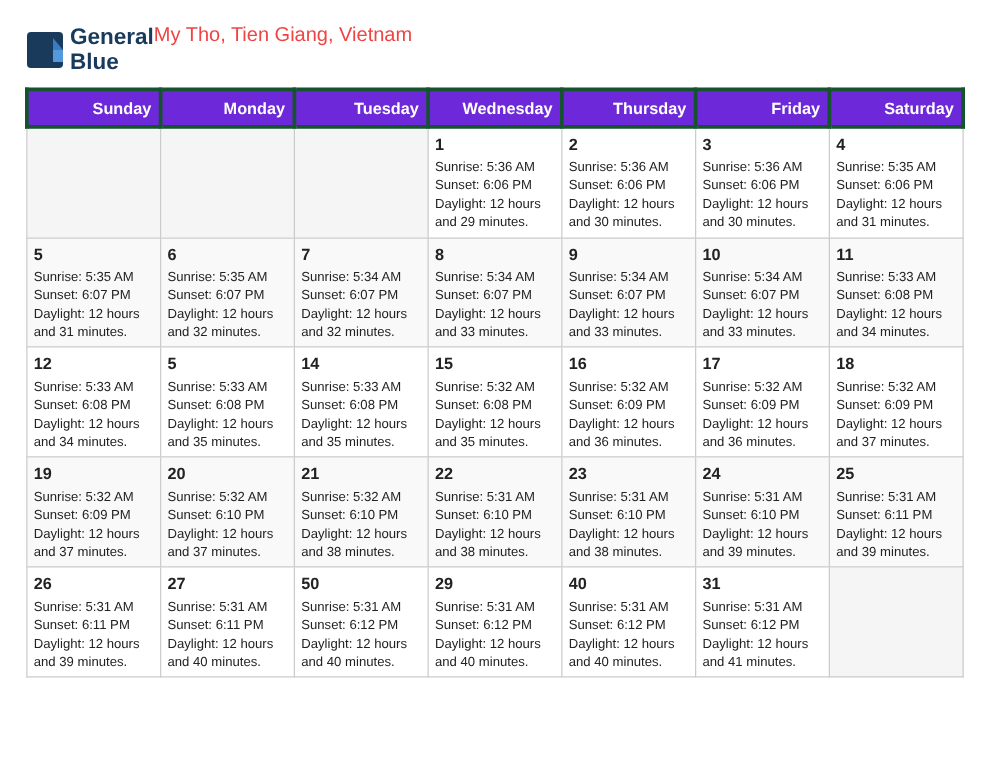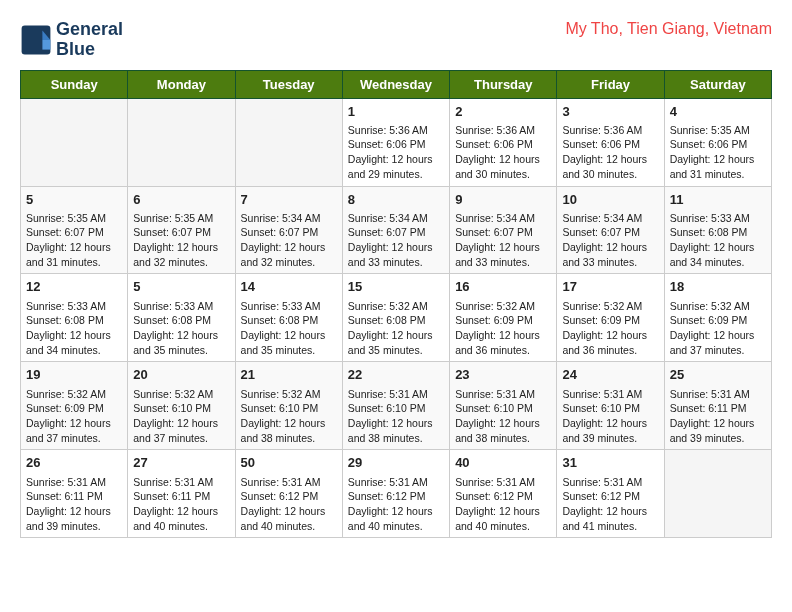--- a/index.html
+++ b/index.html
@@ -5,21 +5,21 @@
     * { box-sizing: border-box; margin: 0; padding: 0; }
     body {
       font-family: Arial, sans-serif;
       background: #fff;
       width: 792px;
       min-height: 612px;
       padding: 20px;
     }
     .header {
       display: flex;
-      justify-content: space-between;
+      justify-content: flex-start;
       align-items: flex-start;
       margin-bottom: 10px;
     }
     .logo {
       display: flex;
       align-items: center;
       gap: 4px;
     }
     .logo-text {
       font-size: 18px;
@@ -45,27 +45,27 @@
     .subtitle {
       font-size: 16px;
       color: #ef4444;
     }
     .calendar {
       width: 100%;
       border-collapse: collapse;
       font-size: 11px;
     }
     .calendar th {
-      background: #4d7c0f;
+      background: #6d28d9;
       color: #fff;
-      text-align: center;
+      text-align: right;
       padding: 6px 6px;
       font-size: 13px;
       font-weight: bold;
-      border: 1px solid #14532d;
+      border: 3px solid #14532d;
     }
     .calendar td {
       border: 1px solid #ccc;
       vertical-align: top;
       padding: 4px 5px;
       width: 107px;
       height: 80px;
       background: #fff;
       color: #222;
       font-size: 10.5px;

